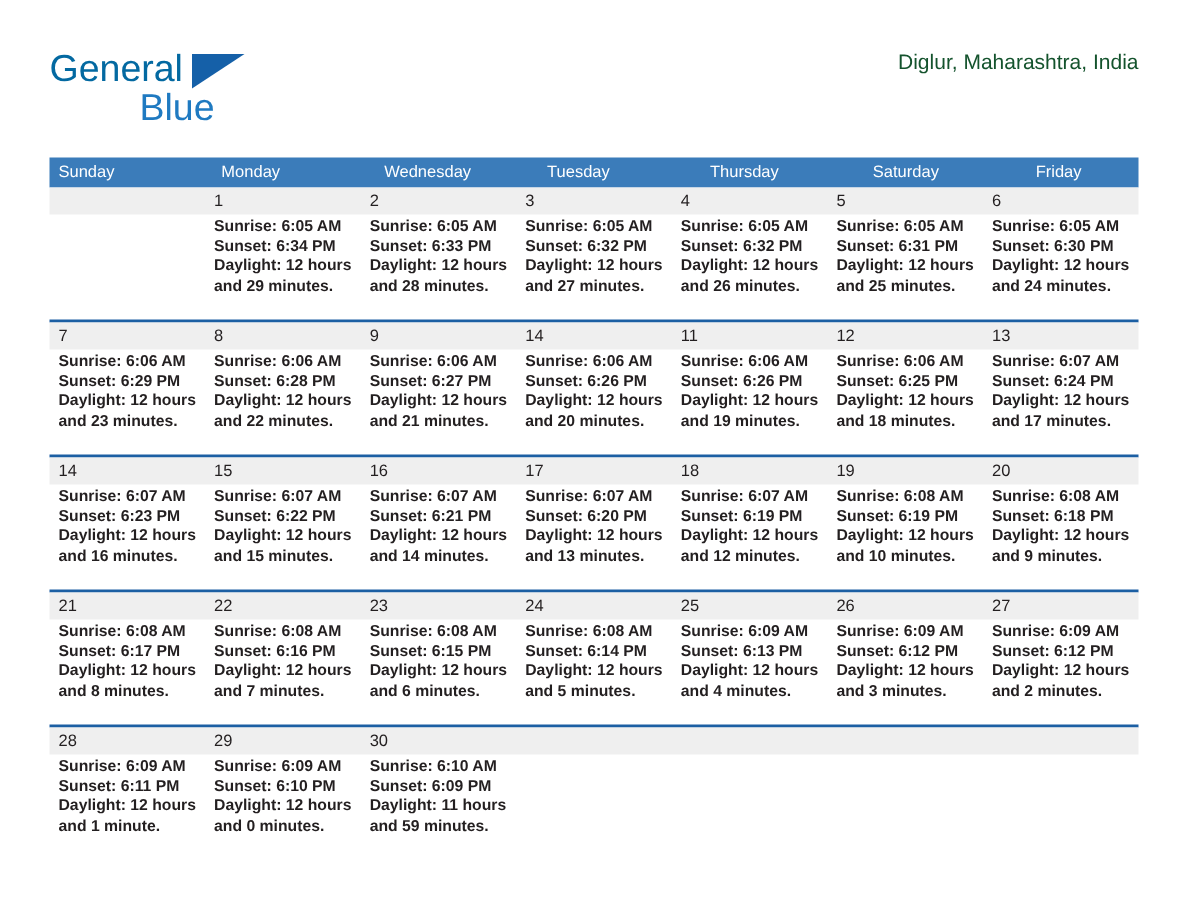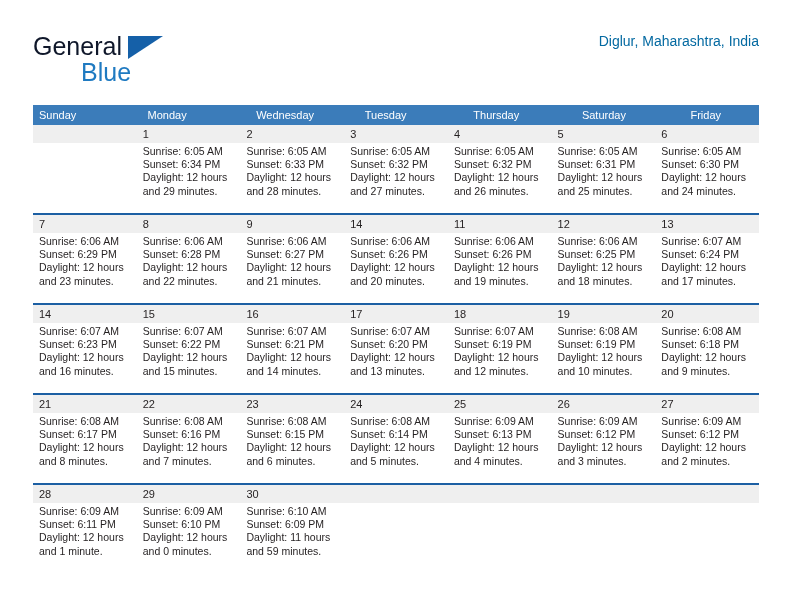--- a/index.html
+++ b/index.html
@@ -35,26 +35,26 @@
     top: 6px;
     width: 240px;
     height: 60px;
   }
   .brand-general {
     position: absolute;
     left: 0;
     top: 0;
     font-size: 25px;
     letter-spacing: 0px;
-    color: #0f172a;
+    color: #0369a1;
     line-height: 28px;
   }
   .brand-blue {
     position: absolute;
-    left: 48px;
+    left: 60px;
     top: 26px;
     font-size: 25px;
     color: #1f7ac1;
     line-height: 28px;
   }
   .brand-triangle {
     position: absolute;
     left: 95px;
     top: 4px;
     width: 0;
@@ -70,21 +70,21 @@
     text-align: right;
   }
   .cal-title {
     font-size: 27px;
     color: #231f20;
     line-height: 34px;
     white-space: nowrap;
   }
   .cal-subtitle {
     font-size: 14px;
-    color: #0369a1;
+    color: #14532d;
     line-height: 20px;
     margin-top: 5px;
     white-space: nowrap;
   }
 
   
   .calendar {
     position: absolute;
     left: 33px;
     top: 105px;
@@ -135,20 +135,21 @@
     overflow: hidden;
   }
   .daynum {
     font-size: 11px;
     line-height: 18px;
     height: 18px;
     color: #231f20;
   }
   .lines {
     margin-top: 2px;
+    font-weight: bold;
   }
   .line {
     font-size: 10.5px;
     line-height: 13.2px;
     color: #231f20;
     white-space: nowrap;
   }
 </style>
 </head>
 <body>

